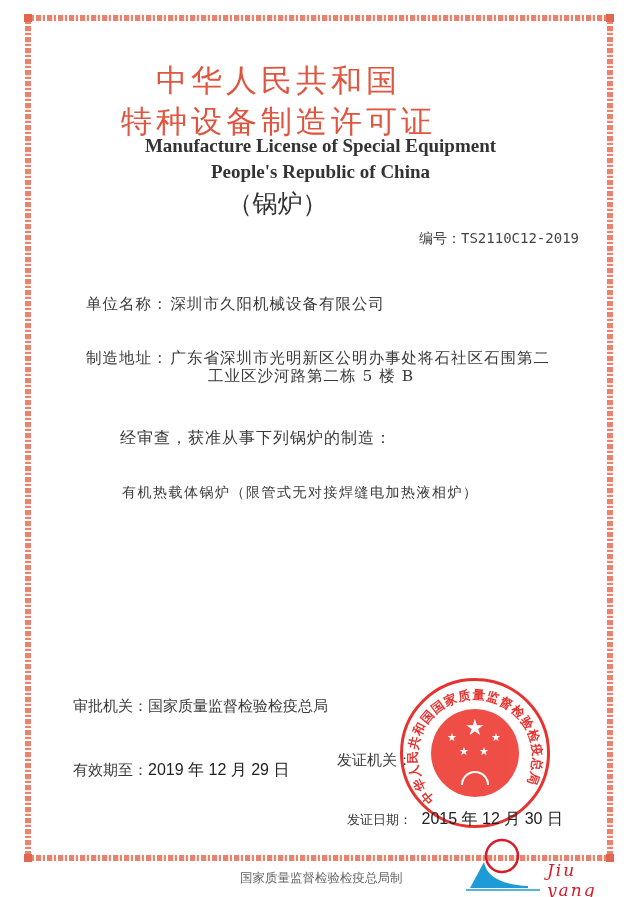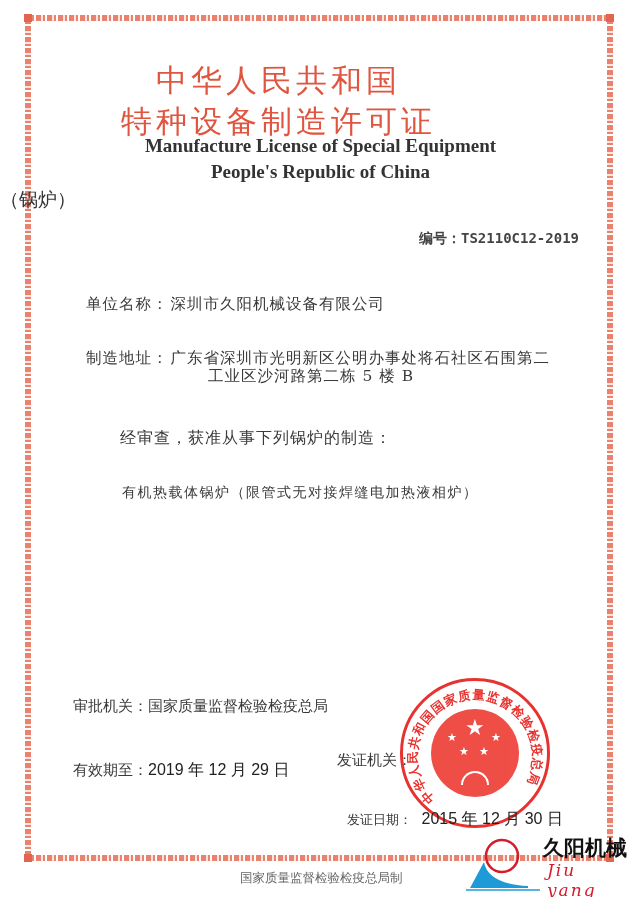--- a/index.html
+++ b/index.html
@@ -39,26 +39,26 @@
     .title-cn.l1 { top: 60px; }
     .title-cn.l2 { top: 101px; }
     .title-en {
       position: absolute; left: 0; width: 641px; text-align: center;
       font-family: "Liberation Serif", serif; font-weight: bold;
       font-size: 19px; color: #333;
     }
     .title-en.l1 { top: 135px; }
     .title-en.l2 { top: 161px; }
     .subtitle {
-      position: absolute; left: 0; width: 555px; top: 187px;
-      font-family: "DejaVu Sans", sans-serif; font-size: 19px; color: #333;
+      position: absolute; left: 0; width: 555px; text-align: center; top: 187px;
+      font-family: "DejaVu Sans", sans-serif; font-size: 25px; color: #333;
     }
     .cert-no {
       position: absolute; right: 62px; top: 230px; font-size: 14px;
-      font-family: "DejaVu Sans Mono", monospace; color: #444; font-weight: bold;
+      font-family: "DejaVu Sans Mono", monospace; color: #444;
     }
     .cert-no .lbl { font-family: "DejaVu Sans", sans-serif; }
 
     .field { position: absolute; font-size: 15.5px; color: #3a3a3a; font-family: "DejaVu Serif", serif; letter-spacing: 1px; }
     .field .lbl { margin-right: 2px; }
     .f-unit { left: 86px; top: 294px; }
     .f-addr { left: 86px; top: 331px; margin-top: 17px; }
     .f-addr2 { left: 172px; top: 366px; margin-left: 36px; }
     .approval { left: 120px; top: 428px; font-size: 16px; }
     .scope { left: 122px; top: 484px; font-size: 14px; letter-spacing: 1.5px; }
@@ -161,15 +161,14 @@
 </div>
 
 <div class="footer-note">国家质量监督检验检疫总局制</div>
 
 <div class="logo">
   <svg width="90" height="58" viewBox="0 0 90 58" style="position:absolute;left:0;top:0;">
     <circle cx="40" cy="22" r="16" fill="none" stroke="#d51c2b" stroke-width="2.5"></circle>
     <path d="M 8 54 L 22 28 Q 26 50 66 52 L 66 54 Z" fill="#1e9bd7"></path>
     <line x1="4" y1="56" x2="78" y2="56" stroke="#1e9bd7" stroke-width="1.5"></line>
   </svg>
-  <span class="logo-cn">久阳机械</span>
   <span class="logo-en">Jiu yang</span>
 </div>
 
 </body></html>

